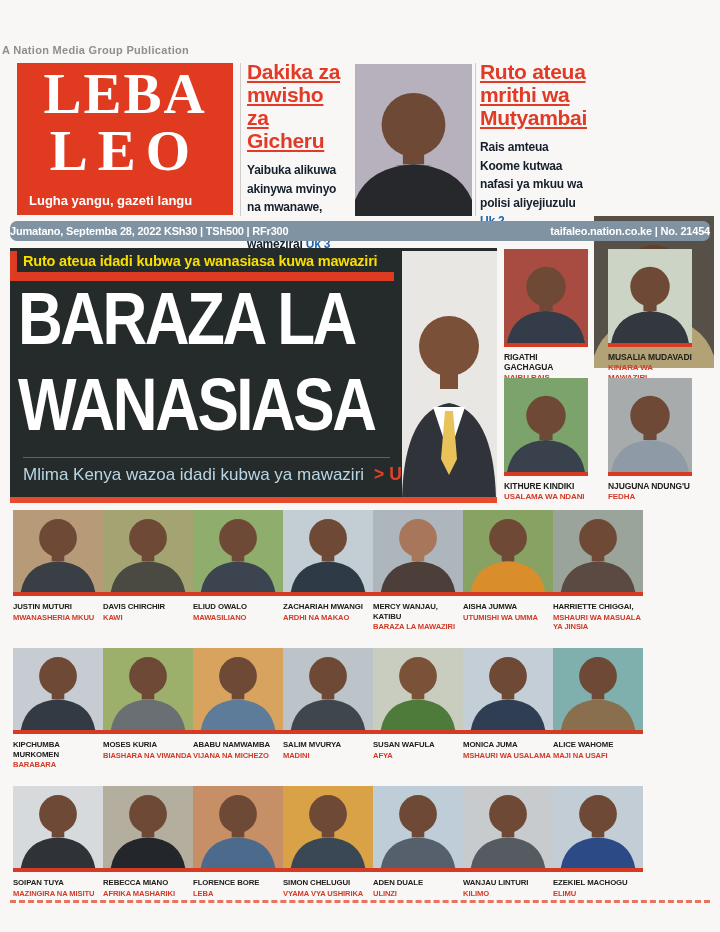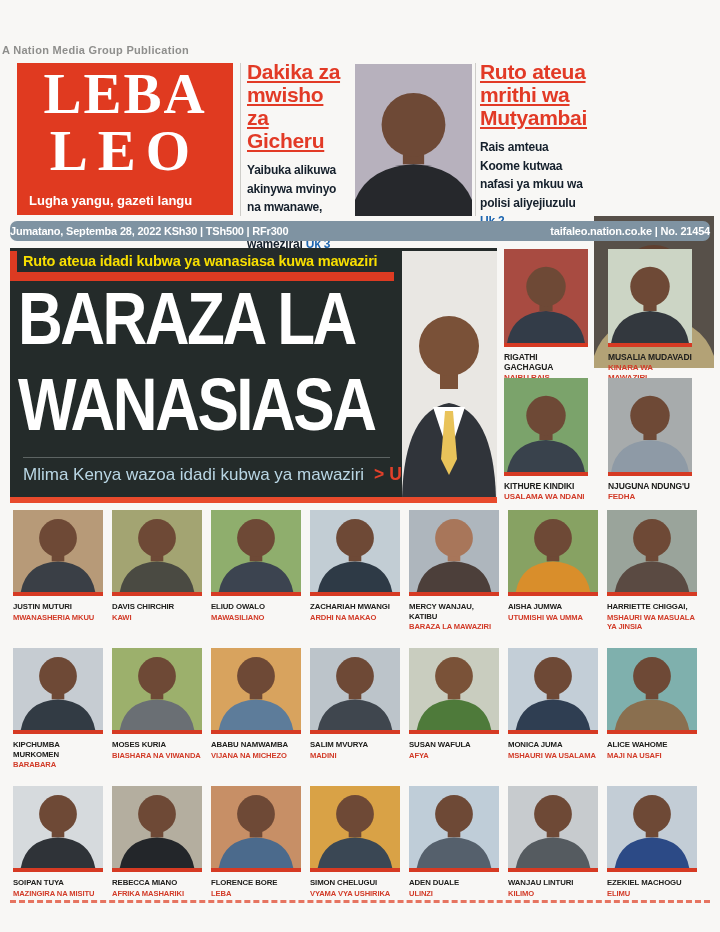--- a/index.html
+++ b/index.html
@@ -43,21 +43,21 @@
   .hl2{top:120px;}
   .lead-rule{left:13px;top:209px;width:367px;height:1px;background:#5d6463;}
   .subhead-row{left:13px;top:216px;white-space:nowrap;font-size:17px;color:#b9d6e4;}
   .subhead-ref{color:#e2402a;font-weight:bold;font-size:17.5px;margin-left:10px;}
   .ruto-photo{left:392px;top:3px;width:95px;height:246px;}
   .lead-bottom-bar{left:0;bottom:0;width:487px;height:6px;background:#e84a2c;}
 
   
   .officials{left:504px;top:249px;display:grid;grid-template-columns:84px 84px;column-gap:20px;grid-auto-rows:129px;}
   .officials .photo{width:84px;height:94px;}
-  .ministers{left:13px;top:510px;display:grid;grid-template-columns:repeat(7,90px);column-gap:9px;grid-auto-rows:138px;}
+  .ministers{left:13px;top:510px;display:grid;grid-template-columns:repeat(7,90px);grid-auto-rows:138px;}
   .ministers .photo{width:90px;height:82px;}
   .card{display:block;}
   .photo-bar{height:4px;background:#d63a23;}
   .p-name{font-weight:bold;color:#20201e;margin-top:5px;letter-spacing:-.1px;}
   .p-role{font-weight:bold;color:#d23b28;letter-spacing:-.1px;}
   .officials .p-name{font-size:8.5px;line-height:10px;}
   .officials .p-role{font-size:8px;line-height:10px;margin-top:1px;}
   .ministers .p-name{font-size:7.8px;line-height:9.5px;margin-top:6px;}
   .ministers .p-role{font-size:7.6px;line-height:9.5px;margin-top:1px;}
 

